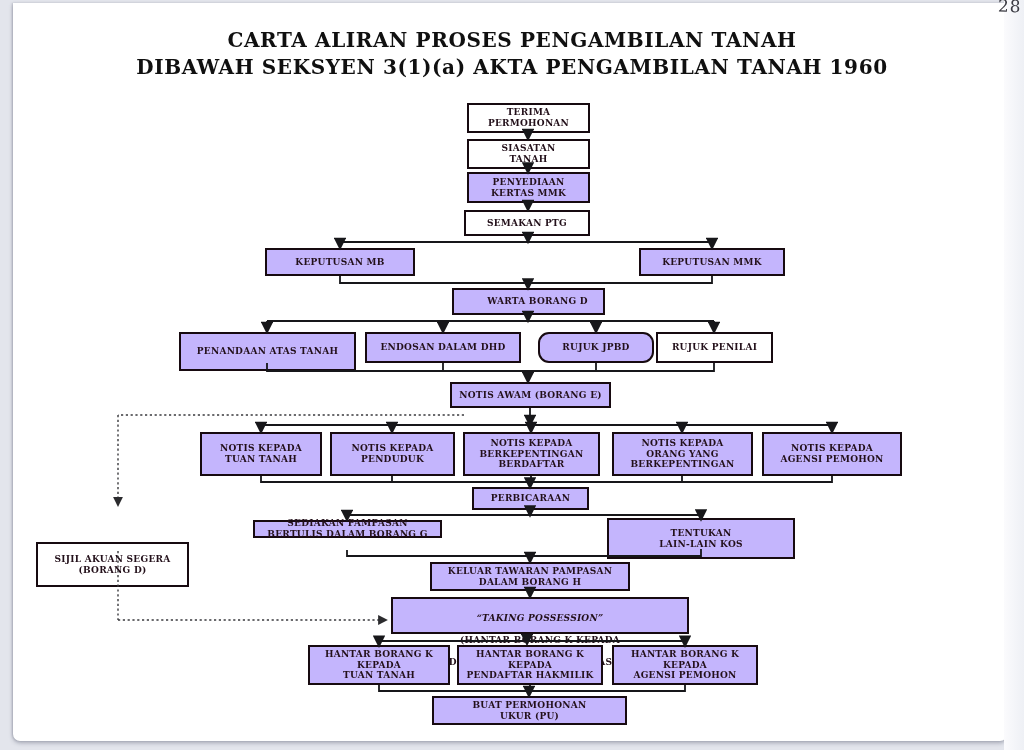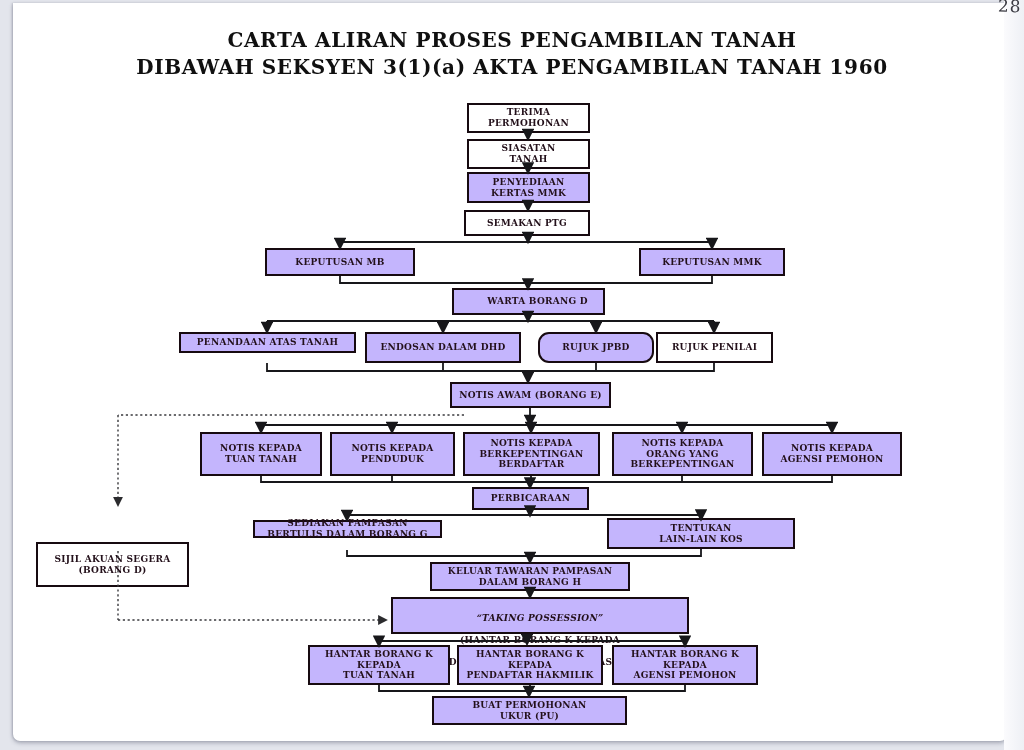--- a/index.html
+++ b/index.html
@@ -66,21 +66,21 @@
 TANAH</div>
   <div class="node" style="left:467px;top:172px;width:123px;height:31px;">PENYEDIAAN
 KERTAS MMK</div>
   <div class="node white" style="left:464px;top:210px;width:126px;height:26px;">SEMAKAN PTG</div>
 
   <div class="node" style="left:265px;top:248px;width:150px;height:28px;">KEPUTUSAN MB</div>
   <div class="node" style="left:639px;top:248px;width:146px;height:28px;">KEPUTUSAN MMK</div>
 
   <div class="node" style="left:452px;top:288px;width:153px;height:27px;padding-left:20px;">WARTA BORANG D</div>
 
-  <div class="node" style="left:179px;top:332px;width:177px;height:21px;">PENANDAAN ATAS TANAH</div>
+  <div class="node" style="left:179px;top:332px;width:177px;height:39px;">PENANDAAN ATAS TANAH</div>
   <div class="node" style="left:365px;top:332px;width:156px;height:31px;">ENDOSAN DALAM DHD</div>
   <div class="node" style="left:538px;top:332px;width:116px;height:31px;border-radius:11px;">RUJUK JPBD</div>
   <div class="node white" style="left:656px;top:332px;width:117px;height:31px;">RUJUK PENILAI</div>
 
   <div class="node" style="left:450px;top:382px;width:161px;height:26px;">NOTIS AWAM (BORANG E)</div>
 
   <div class="node" style="left:200px;top:432px;width:122px;height:44px;">NOTIS KEPADA
 TUAN TANAH</div>
   <div class="node" style="left:330px;top:432px;width:125px;height:44px;">NOTIS KEPADA
 PENDUDUK</div>
@@ -93,21 +93,21 @@
   <div class="node" style="left:762px;top:432px;width:140px;height:44px;">NOTIS KEPADA
 AGENSI PEMOHON</div>
 
   <div class="node white" style="left:36px;top:506px;width:153px;height:45px;margin-top:36px;">SIJIL AKUAN SEGERA
 (BORANG D)</div>
 
   <div class="node" style="left:472px;top:487px;width:117px;height:23px;">PERBICARAAN</div>
 
   <div class="node" style="left:253px;top:520px;width:189px;height:18px;">SEDIAKAN PAMPASAN
 BERTULIS DALAM BORANG G</div>
-  <div class="node" style="left:607px;top:518px;width:188px;height:31px;">TENTUKAN
+  <div class="node" style="left:607px;top:518px;width:188px;height:41px;">TENTUKAN
 LAIN-LAIN KOS</div>
 
   <div class="node" style="left:430px;top:562px;width:200px;height:29px;">KELUAR TAWARAN PAMPASAN
 DALAM BORANG H</div>
 
   <div class="node" style="left:391px;top:597px;width:298px;height:37px;display:block;padding-top:3px;">
     <span class="tp-line tp-it">“TAKING POSSESSION”</span>
     <span class="tp-line">(HANTAR BORANG K KEPADA</span>
     <span class="tp-line"><span>PENDUDUK ATAU </span><span class="tp-it">“DISPLAY”</span><span> ATAS TANAH</span></span>
   </div>

